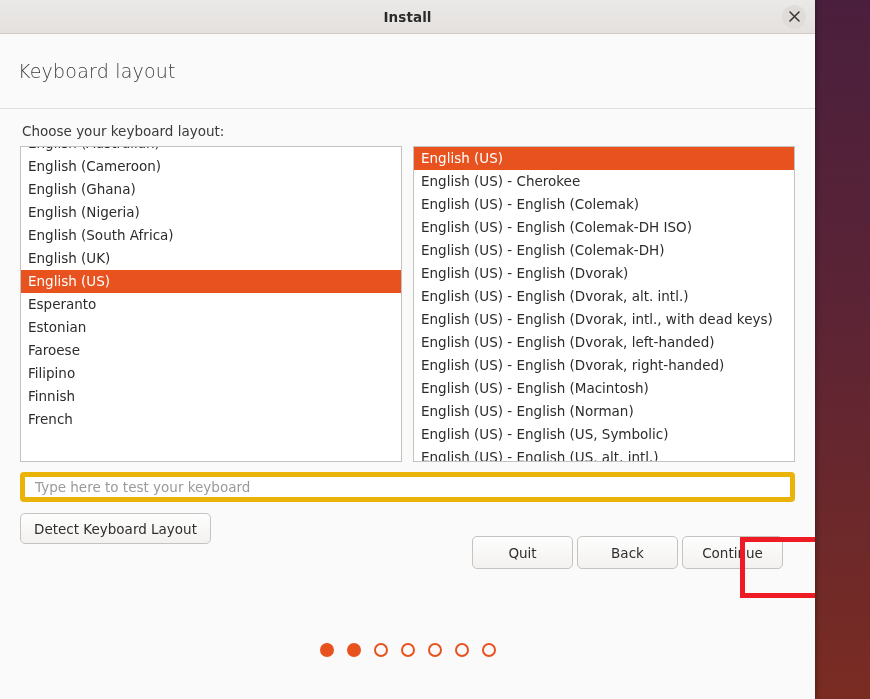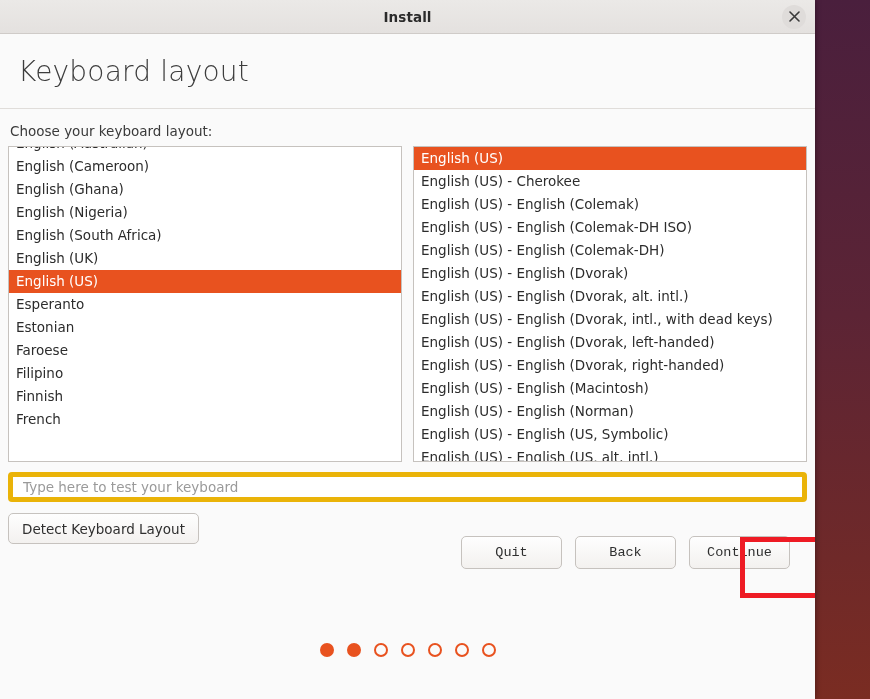--- a/index.html
+++ b/index.html
@@ -68,30 +68,30 @@
   
   #page-header {
     height: 74px;
     background: #fafafa;
     display: flex;
     align-items: center;
     border-bottom: 1px solid #e0ddda;
   }
   #page-header .heading {
     margin-left: 18px;
-    font-size: 28px;
+    font-size: 19px;
     font-weight: 300;
     color: #3d3d3d;
     letter-spacing: .2px;
   }
 
   
   #content {
     position: relative;
-    padding: 0 8px;
+    padding: 0 20px;
   }
   #choose-label {
     font-size: 13.5px;
     color: #3a3a3a;
     margin: 14px 0 7px 2px;
   }
 
   #lists-row {
     display: flex;
     gap: 11px;
@@ -150,25 +150,24 @@
     color: #2f2f2f;
     background: linear-gradient(180deg,#fefefe 0%, #f3f1ef 100%);
     border: 1px solid #c6c2be;
     border-radius: 5px;
     cursor: pointer;
   }
 
   
   #action-buttons {
     position: absolute;
-    right: 25px;
+    right: 32px;
     top: 413px;
     display: flex;
-    gap: 13px;
-    font-family: Liberation Mono, monospace;
+    gap: 4px;
   }
   .action-button {
     width: 101px;
     height: 33px;
     font-size: 13.5px;
     font-family: inherit;
     color: #2f2f2f;
     background: linear-gradient(180deg,#fefefe 0%, #f3f1ef 100%);
     border: 1px solid #c6c2be;
     border-radius: 5px;

